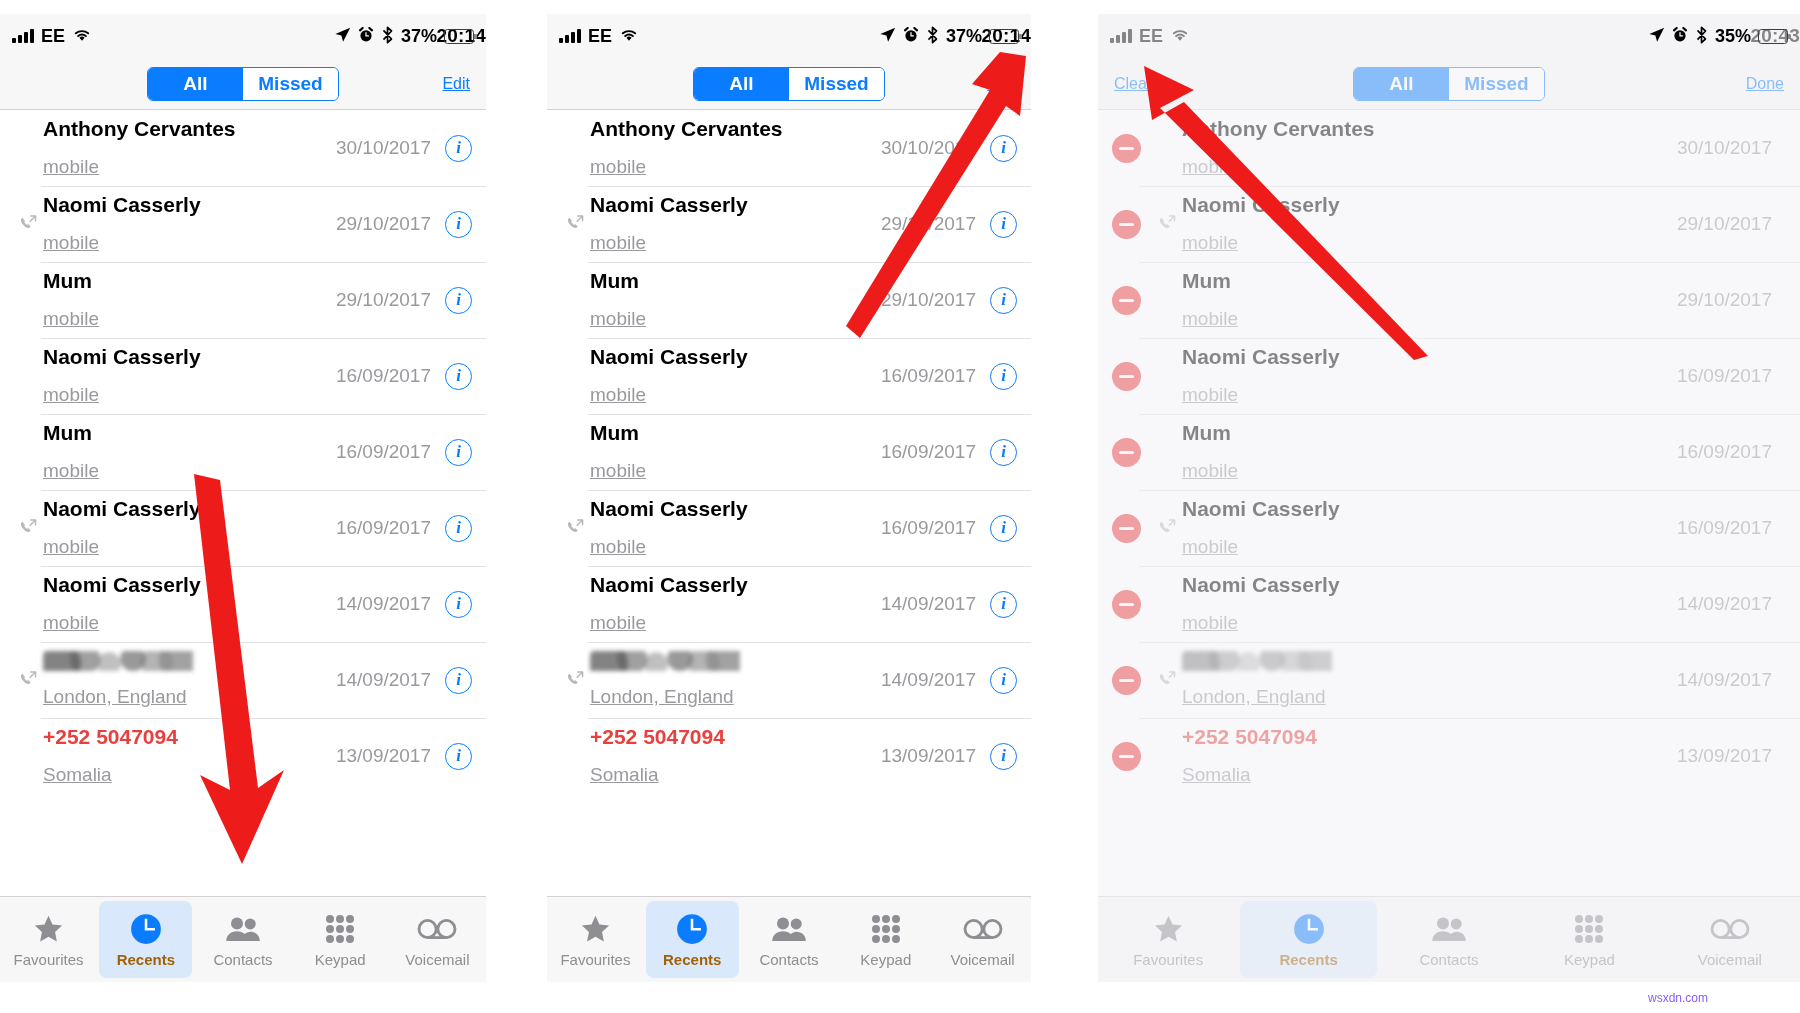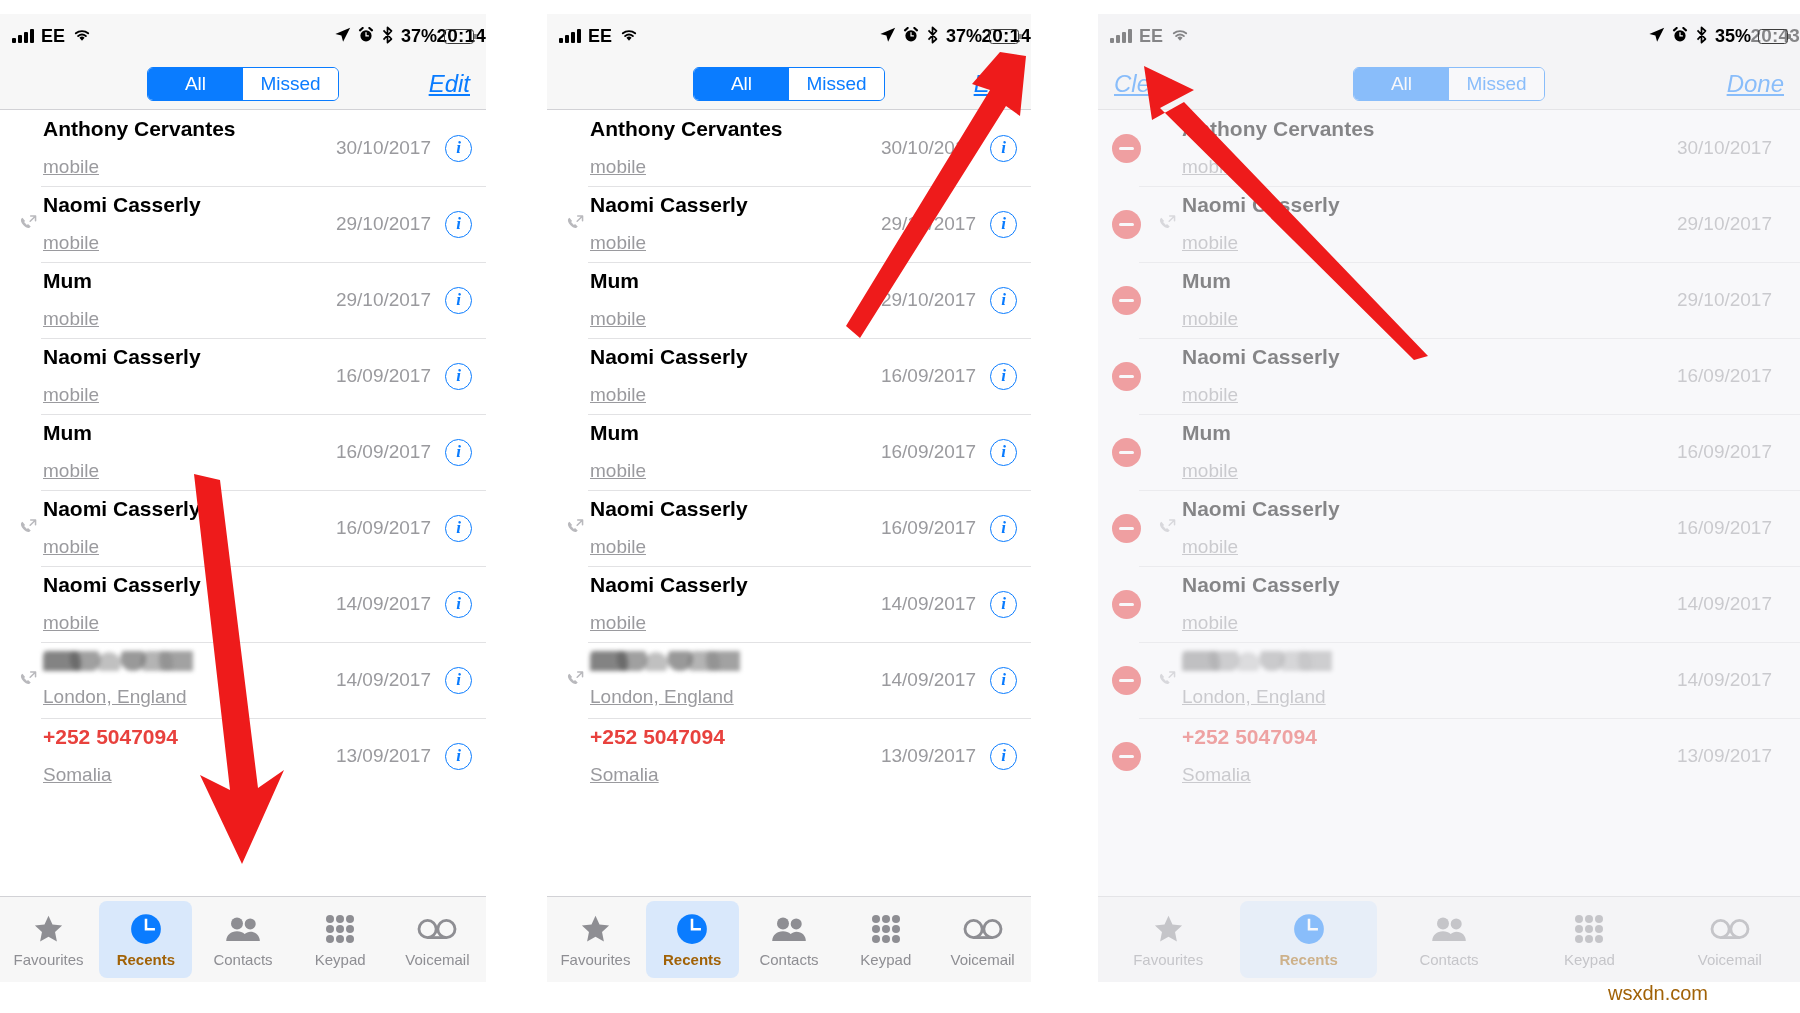--- a/index.html
+++ b/index.html
@@ -75,28 +75,28 @@
   .segmented {
     display: flex;
     border: 1.4px solid #0a7cff;
     border-radius: 6px;
     overflow: hidden;
     height: 34px;
   }
   .seg {
     min-width: 95px; padding: 4px 14px;
     display: flex; align-items: center; justify-content: center;
-    font-size: 19px; color: #0a7cff; background: #ffffff;
+    font-size: 19px; color: #0a7cff; background: #ffffff; font-weight: bold;
   }
   .seg.active { background: #0a7cff; color: #ffffff; }
   .nav-link {
     position: absolute;
-    font-size: 24px; color: #0a7cff;
+    font-size: 16px; color: #0a7cff;
     text-decoration: underline;
-    top: 50%; transform: translateY(-50%); font-style: italic;
+    top: 50%; transform: translateY(-50%);
   }
   .nav-link.right { right: 16px; }
   .nav-link.left  { left: 16px; }
 
   
   .calllist { background: #ffffff; }
   .row {
     display: flex; align-items: center;
     padding: 0 14px 0 14px;
     height: 76px;
@@ -164,21 +164,21 @@
   }
   .tab.active { background: #d9e8fb; color: #a16207; font-weight: bold; }
   .tab .ico { height: 34px; display: flex; align-items: center; justify-content: center; }
   .tab svg { display: block; }
 
   
   .arrow { position: absolute; pointer-events: none; }
 
   .watermark {
     position: absolute; right: 12px; bottom: 8px;
-    font-size: 20px; color: #a16207;
+    font-size: 12px; color: #8b5cf6;
   }
   .panel3-tint {
     position: absolute; inset: 0; background: rgba(243,243,245,.55); pointer-events: none;
   }
 </style>
 </head>
 <body>
 
 <div class="stage">
 

